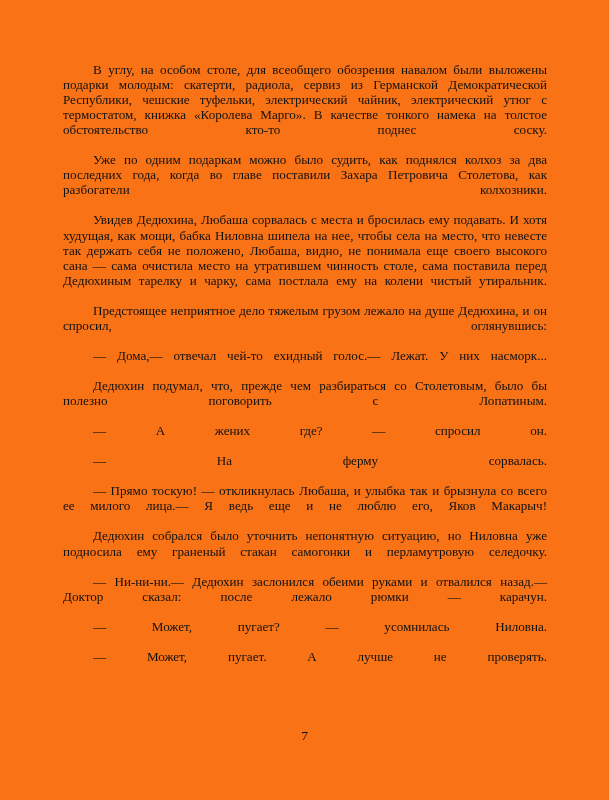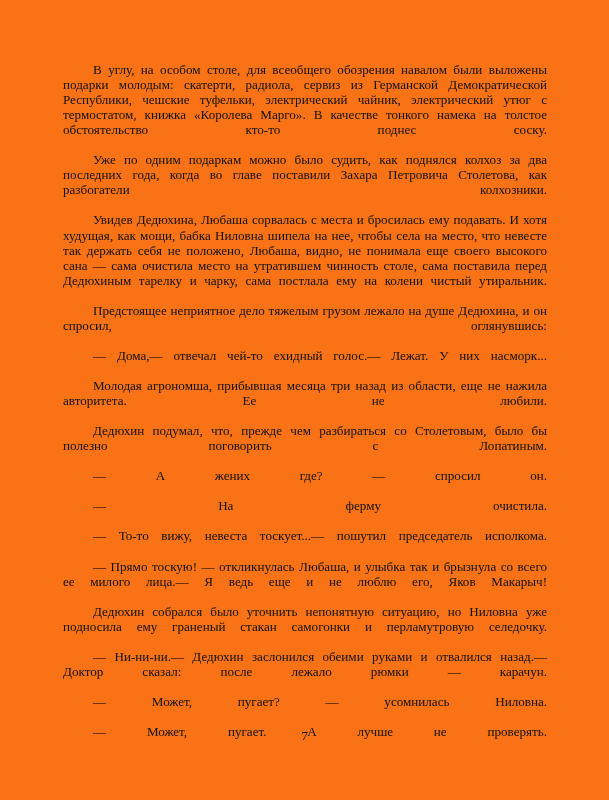--- a/index.html
+++ b/index.html
@@ -57,25 +57,23 @@
 <body>
 
 <div class="page">
 
   <div class="text-block">
     <p class="para">В углу, на особом столе, для всеобщего обозрения навалом были выложены подарки молодым: скатерти, радиола, сервиз из Германской Демократической Республики, чешские туфельки, электрический чайник, электрический утюг с термостатом, книжка «Королева Марго». В качестве тонкого намека на толстое обстоятельство кто-то поднес соску.</p>
     <p class="para">Уже по одним подаркам можно было судить, как поднялся колхоз за два последних года, когда во главе поставили Захара Петровича Столетова, как разбогатели колхозники.</p>
     <p class="para">Увидев Дедюхина, Любаша сорвалась с места и бросилась ему подавать. И хотя худущая, как мощи, бабка Ниловна шипела на нее, чтобы села на место, что невесте так держать себя не положено, Любаша, видно, не понимала еще своего высокого сана — сама очистила место на утратившем чинность столе, сама поставила перед Дедюхиным тарелку и чарку, сама постлала ему на колени чистый утиральник.</p>
     <p class="para">Предстоящее неприятное дело тяжелым грузом лежало на душе Дедюхина, и он спросил, оглянувшись:</p>
     <p class="para">— Дома,— отвечал чей-то ехидный голос.— Лежат. У них насморк...</p>
-    <p class="para">Молодая агрономша, прибывшая месяца три назад из области, еще не нажила авторитета. Ее не любили.</p>
     <p class="para">Дедюхин подумал, что, прежде чем разбираться со Столетовым, было бы полезно поговорить с Лопатиным.</p>
     <p class="para">— А жених где? — спросил он.</p>
-    <p class="para">— На ферму очистила.</p>
-    <p class="para">— То-то вижу, невеста тоскует...— пошутил председатель исполкома.</p>
+    <p class="para">— На ферму сорвалась.</p>
     <p class="para">— Прямо тоскую! — откликнулась Любаша, и улыбка так и брызнула со всего ее милого лица.— Я ведь еще и не люблю его, Яков Макарыч!</p>
     <p class="para">Дедюхин собрался было уточнить непонятную ситуацию, но Ниловна уже подносила ему граненый стакан самогонки и перламутровую селедочку.</p>
     <p class="para">— Ни-ни-ни.— Дедюхин заслонился обеими руками и отвалился назад.— Доктор сказал: после лежало рюмки — карачун.</p>
     <p class="para">— Может, пугает? — усомнилась Ниловна.</p>
     <p class="para">— Может, пугает. А лучше не проверять.</p>
 
   </div>
 
   <div class="page-number">7</div>
 

